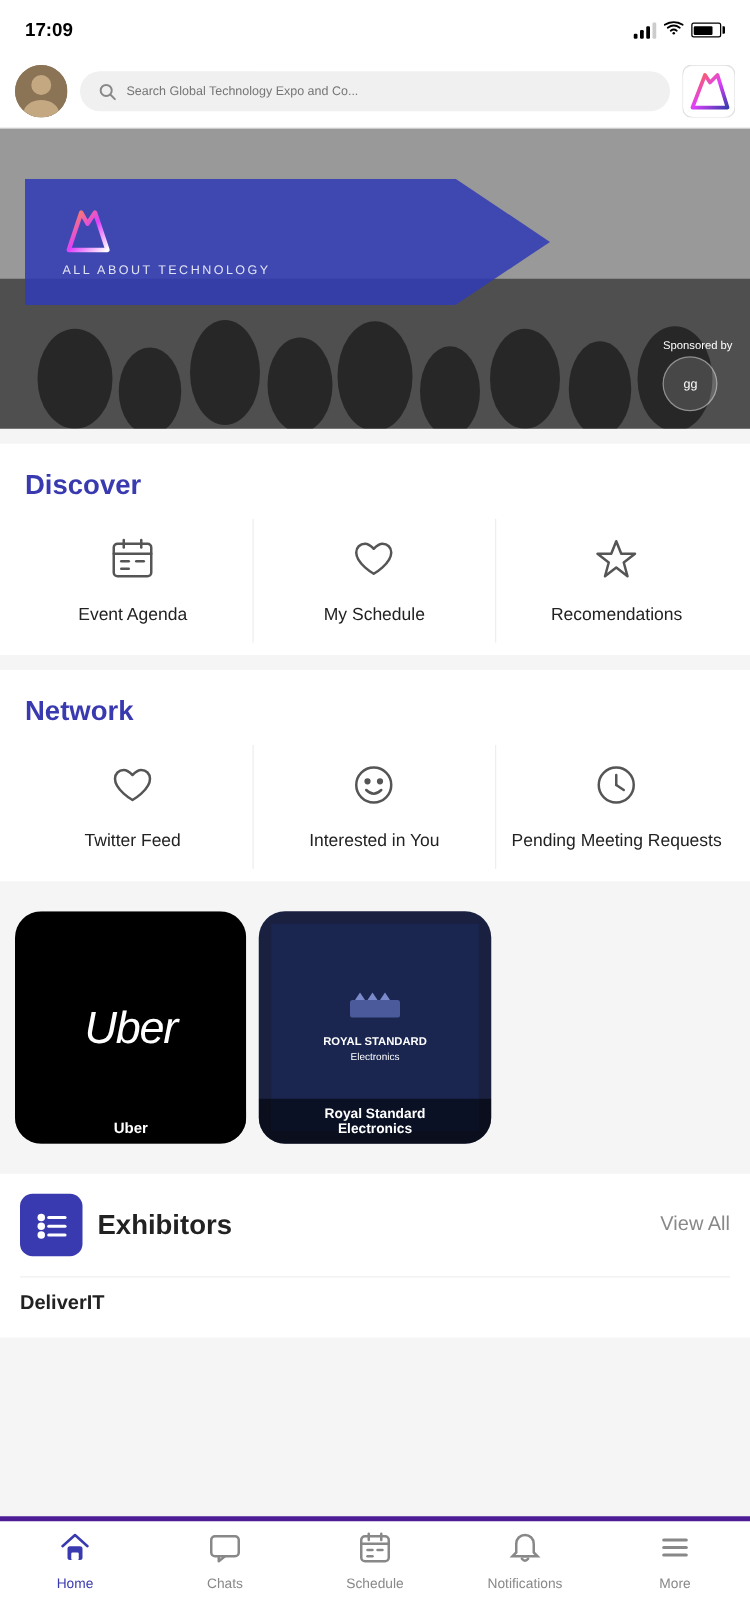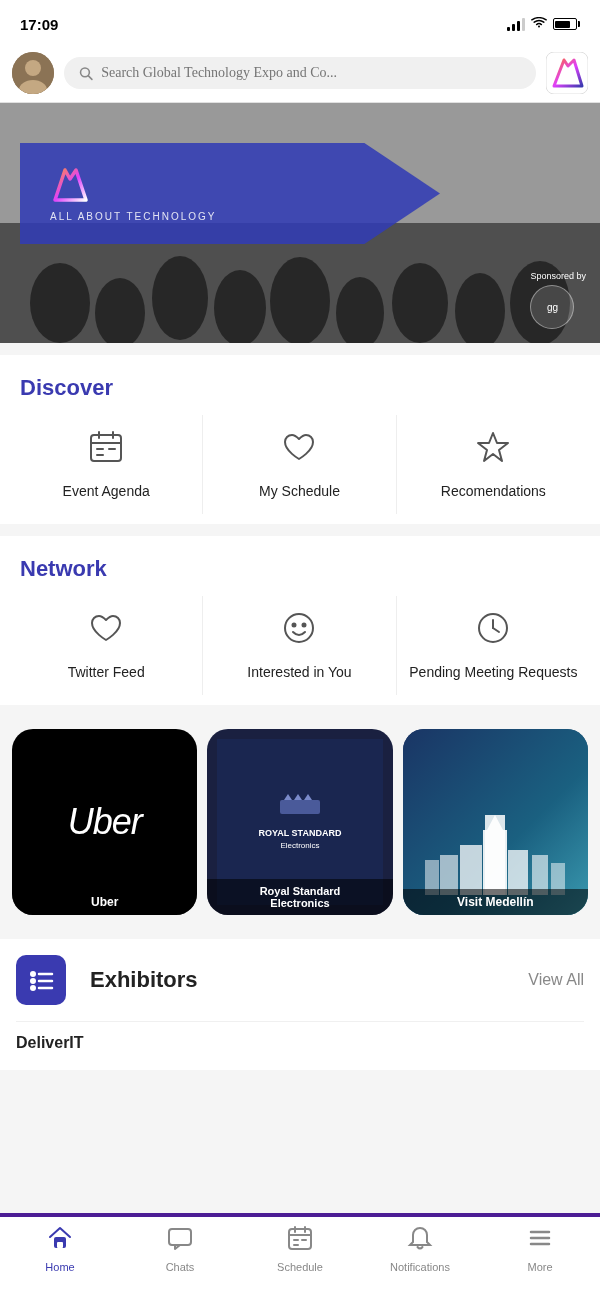--- a/index.html
+++ b/index.html
@@ -61,25 +61,24 @@
       display: flex;
       align-items: center;
       background: #f0f0f0;
       border-radius: 22px;
       padding: 8px 14px;
       gap: 8px;
     }
     .search-input {
       border: none;
       background: transparent;
-      font-size: 14px;
+      font-size: 10px;
       color: #4c1d95;
       width: 100%;
       outline: none;
-      font-family: Liberation Serif, serif;
     }
     .logo-icon {
       width: 42px;
       height: 42px;
       flex-shrink: 0;
     }
 
     
     .banner {
       position: relative;
@@ -243,21 +242,21 @@
     }
     .exhibitors-header {
       display: flex;
       align-items: center;
       justify-content: space-between;
       margin-bottom: 16px;
     }
     .exhibitors-left {
       display: flex;
       align-items: center;
-      gap: 24px;
+      gap: 12px;
     }
     .exhibitors-icon-box {
       width: 50px;
       height: 50px;
       background: #3a3ab0;
       border-radius: 10px;
       display: flex;
       align-items: center;
       justify-content: center;
     }
@@ -560,37 +559,20 @@
         <polygon points="4,8 8,2 12,8" fill="#7a8aca"></polygon>
         <polygon points="14,8 18,2 22,8" fill="#7a8aca"></polygon>
         <polygon points="24,8 28,2 32,8" fill="#7a8aca"></polygon>
       </svg>
       <div style="color:#fff;font-size:9px;text-align:center;margin-top:6px;line-height:1.3;font-weight:600;">ROYAL STANDARD<br><span style="font-weight:400;font-size:8px;">Electronics</span></div>
     </div>
     <div class="partner-label" style="white-space:pre-line;font-size:11px;">Royal Standard
 Electronics</div>
   </div>
 
-  <div class="partner-card partner-medellin">
-    <div style="width:100%;height:100%;background:linear-gradient(135deg,#1a3565 0%,#1a6080 60%,#3a9ab0 100%);display:flex;align-items:flex-end;justify-content:center;overflow:hidden;">
-      <svg width="180" height="120" viewBox="0 0 180 120" preserveAspectRatio="xMidYMax meet">
-
-        <rect x="80" y="20" width="20" height="80" fill="rgba(255,255,255,0.85)"></rect>
-        <rect x="78" y="35" width="24" height="65" fill="rgba(255,255,255,0.9)"></rect>
-        <polygon points="82,35 90,20 98,35" fill="rgba(255,255,255,0.9)"></polygon>
-        <rect x="55" y="50" width="22" height="50" fill="rgba(255,255,255,0.75)"></rect>
-        <rect x="103" y="55" width="20" height="45" fill="rgba(255,255,255,0.75)"></rect>
-        <rect x="35" y="60" width="18" height="40" fill="rgba(255,255,255,0.6)"></rect>
-        <rect x="127" y="60" width="16" height="40" fill="rgba(255,255,255,0.6)"></rect>
-        <rect x="20" y="65" width="14" height="35" fill="rgba(255,255,255,0.5)"></rect>
-        <rect x="146" y="68" width="14" height="32" fill="rgba(255,255,255,0.5)"></rect>
-      </svg>
-    </div>
-    <div class="partner-label">Visit Medellín</div>
-  </div>
 </div>
 
 <div class="exhibitors-section">
   <div class="exhibitors-header">
     <div class="exhibitors-left">
       <div class="exhibitors-icon-box">
         <svg width="30" height="30" viewBox="0 0 30 30" fill="none">
           <circle cx="7" cy="9" r="3" fill="#fff"></circle>
           <circle cx="7" cy="16" r="3" fill="#fff"></circle>
           <circle cx="7" cy="23" r="3" fill="#fff"></circle>

